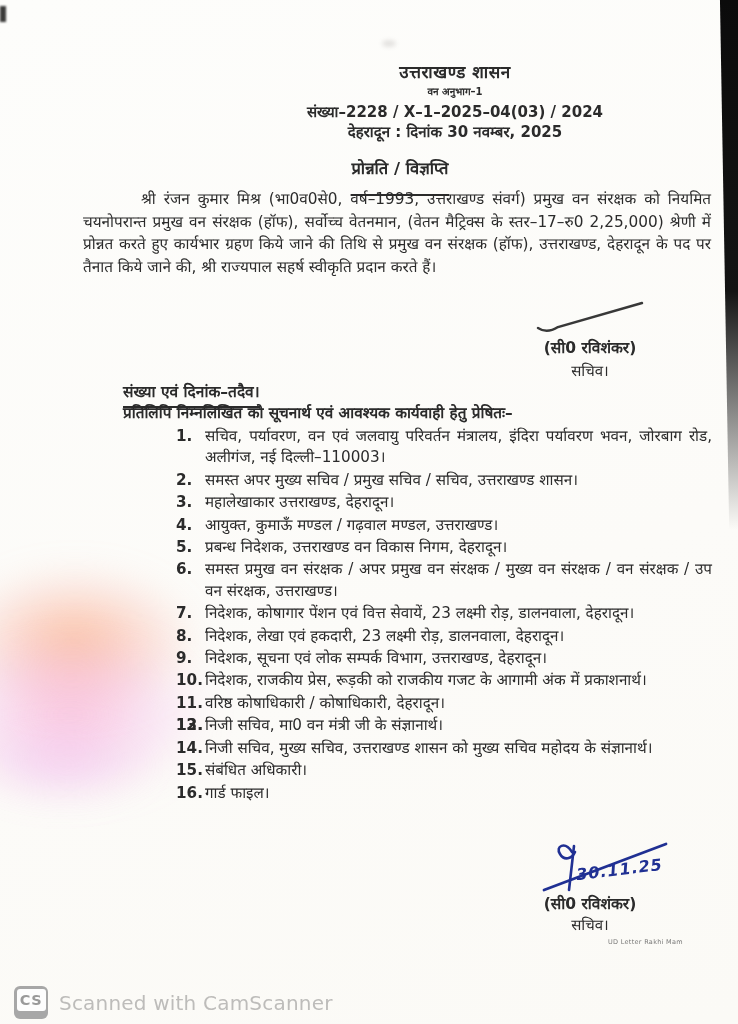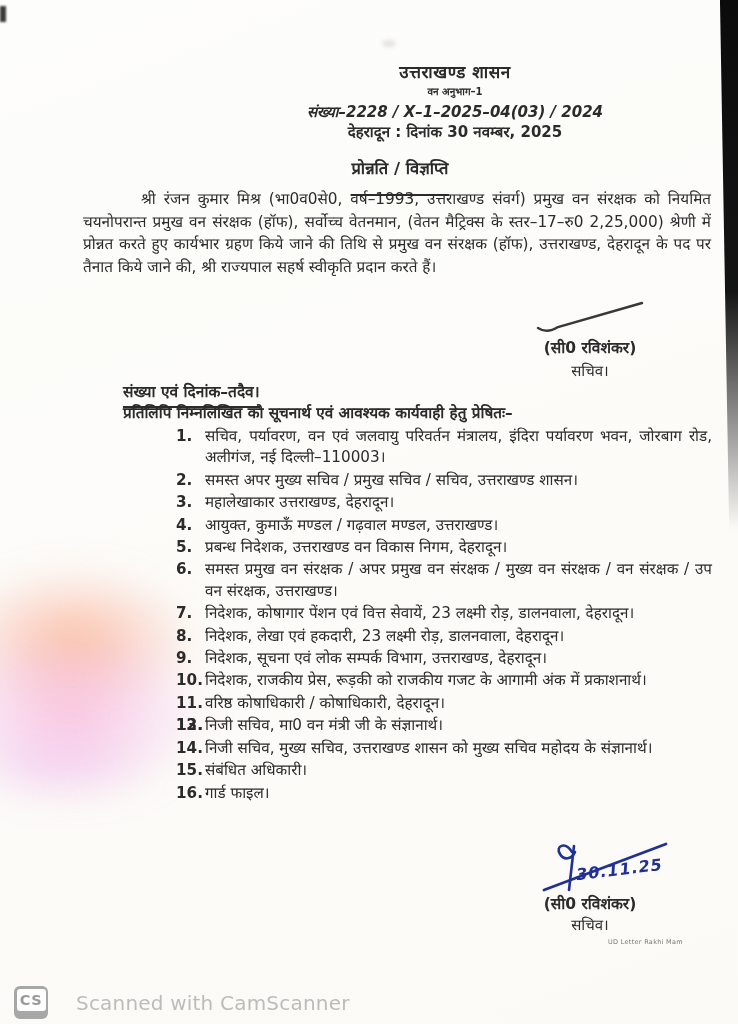--- a/index.html
+++ b/index.html
@@ -34,21 +34,21 @@
   }
   .blob-c{
     position:absolute;left:-40px;top:720px;width:200px;height:90px;border-radius:50%;
     background:radial-gradient(closest-side,rgba(235,160,235,.25),rgba(235,160,235,0) 100%);
     filter:blur(14px);
   }
   
   .hdr{position:absolute;left:172px;top:62px;width:566px;text-align:center;line-height:20px;}
   .hdr .org{font-size:17px;font-weight:700;letter-spacing:.5px;}
   .hdr .dept{font-size:10px;font-weight:700;}
-  .hdr .refno{font-size:15px;font-weight:700;font-style:italic;}
+  .hdr .refno{font-size:15px;font-weight:700;}
   .hdr .pdate{font-size:15px;font-weight:700;text-align:center;}
   .subject{position:absolute;left:100px;top:156px;width:600px;text-align:center;}
   .subject span{display:inline-block;font-size:16.5px;font-weight:700;border-bottom:2px solid #2b2b2b;padding-bottom:15px;}
   
   .bodytext{
     position:absolute;left:83px;top:188px;width:628px;
     font-size:15.3px;line-height:22.5px;text-align:justify;text-indent:58px;font-weight:500;
   }
   
   .sig1{position:absolute;left:500px;top:296px;width:180px;text-align:center;}
@@ -73,30 +73,30 @@
     position:absolute;left:96px;top:22px;font-size:16px;color:#203093;font-weight:700;
     transform:rotate(-7deg);letter-spacing:1px;font-style:italic;
   }
   .sig2 .name{position:absolute;left:0;top:54px;width:100%;text-align:center;font-size:15.5px;font-weight:700;}
   .sig2 .title{position:absolute;left:0;top:76px;width:100%;text-align:center;font-size:15px;font-weight:500;}
   .micronote{
     position:absolute;left:608px;top:938px;font-size:6.5px;color:#555;
     letter-spacing:.3px;opacity:.8;
   }
   
-  .csbar{position:absolute;left:14px;top:986px;display:flex;align-items:center;}
+  .csbar{position:absolute;left:14px;top:986px;display:flex;align-items:center;gap:11px;}
   .cslogo{
     position:relative;width:34px;height:33px;background:#a7a7a7;border-radius:6px;flex:0 0 auto;
   }
   .cslogo .inner{
     position:absolute;left:2.5px;top:2.5px;right:2.5px;height:22px;background:#fdfdfd;border-radius:3px;
     display:flex;align-items:center;justify-content:center;
     font-size:14.5px;font-weight:700;color:#9a9a9a;letter-spacing:.5px;
   }
-  .cslabel{font-size:20px;color:#bdbcba;font-weight:400;letter-spacing:.2px;margin-left:28px;}
+  .cslabel{font-size:20px;color:#bdbcba;font-weight:400;letter-spacing:.2px;}
 </style>
 </head>
 <body>
 
 <div class="page">
 
   <div class="edge-right"></div>
   <div class="edge-left-mark"></div>
   <div class="smudge-top"></div>
   <div class="blob-a"></div>

